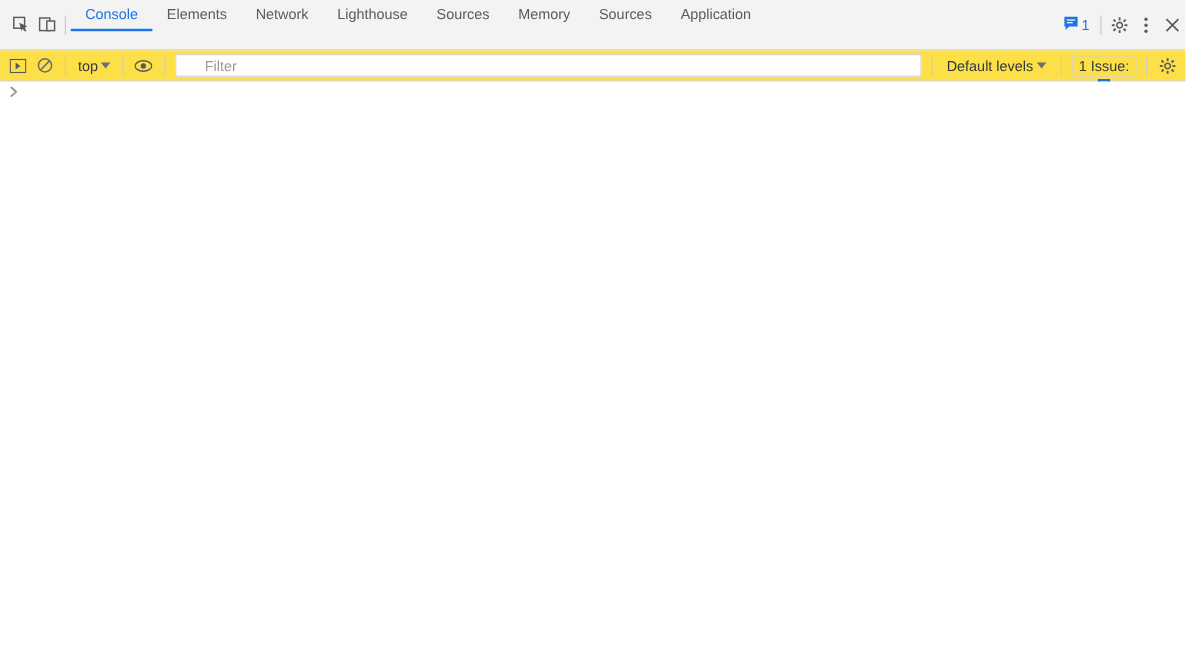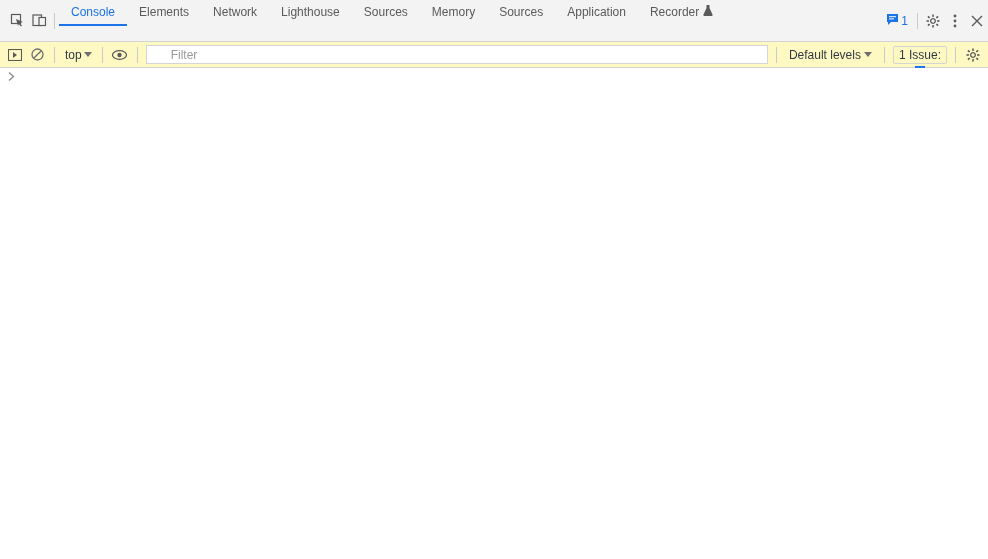--- a/index.html
+++ b/index.html
@@ -71,21 +71,21 @@
   padding: 0 4px;
   color: #1a73e8;
   cursor: pointer;
   border: 1px solid transparent;
   border-radius: 2px;
   height: 18px;
 }
 .toolbar {
   height: 26px;
   border-bottom: 1px solid #d4d4d4;
-  background: #fef9c3;
+  background: #fde047;
   display: flex;
   align-items: center;
   padding: 0 6px;
   gap: 4px;
 }
 .context-dd {
   display: flex;
   align-items: center;
   gap: 2px;
   color: #303942;
@@ -181,28 +181,20 @@
       </div>
     <div class="tab">
         <span>Memory</span>
       </div>
     <div class="tab">
         <span>Sources</span>
       </div>
     <div class="tab">
         <span>Application</span>
       </div>
-    <div class="tab">
-      <span>Recorder</span>
-      <span>
-        <svg width="10" height="11" viewBox="0 0 10 11">
-            <path d="M3.5 0 H6.5 V3 L9.5 9.5 A1 1 0 0 1 8.5 11 H1.5 A1 1 0 0 1 0.5 9.5 L3.5 3 Z" fill="#5a5a5a"></path>
-          </svg>
-      </span>
-    </div>
   </div>
 
   <div class="topbar-spacer"></div>
 
   <div class="topbar-right">
     <div class="badge-combo">
       <span>
         <svg width="13" height="13" viewBox="0 0 13 13">
             <path d="M1 1 H12 V9 H5 L2 12 V9 H1 Z" fill="#1a73e8"></path>
             <rect x="3" y="3.2" width="7" height="1" fill="#fff"></rect>

